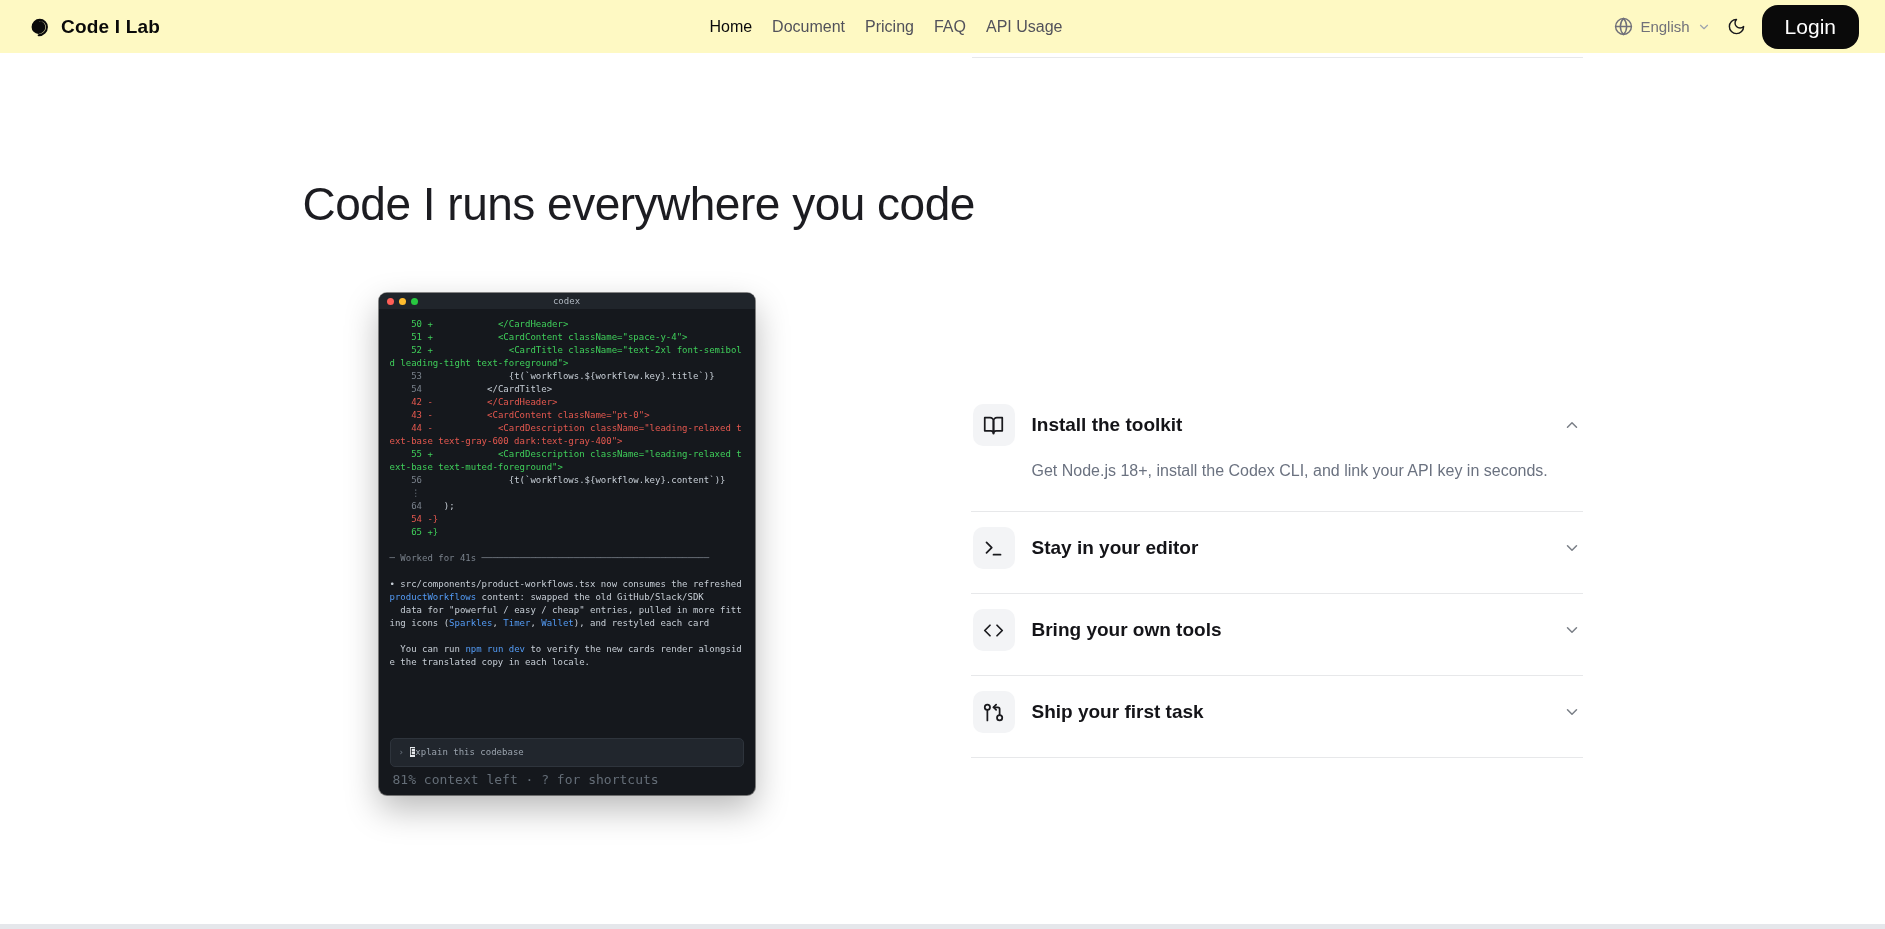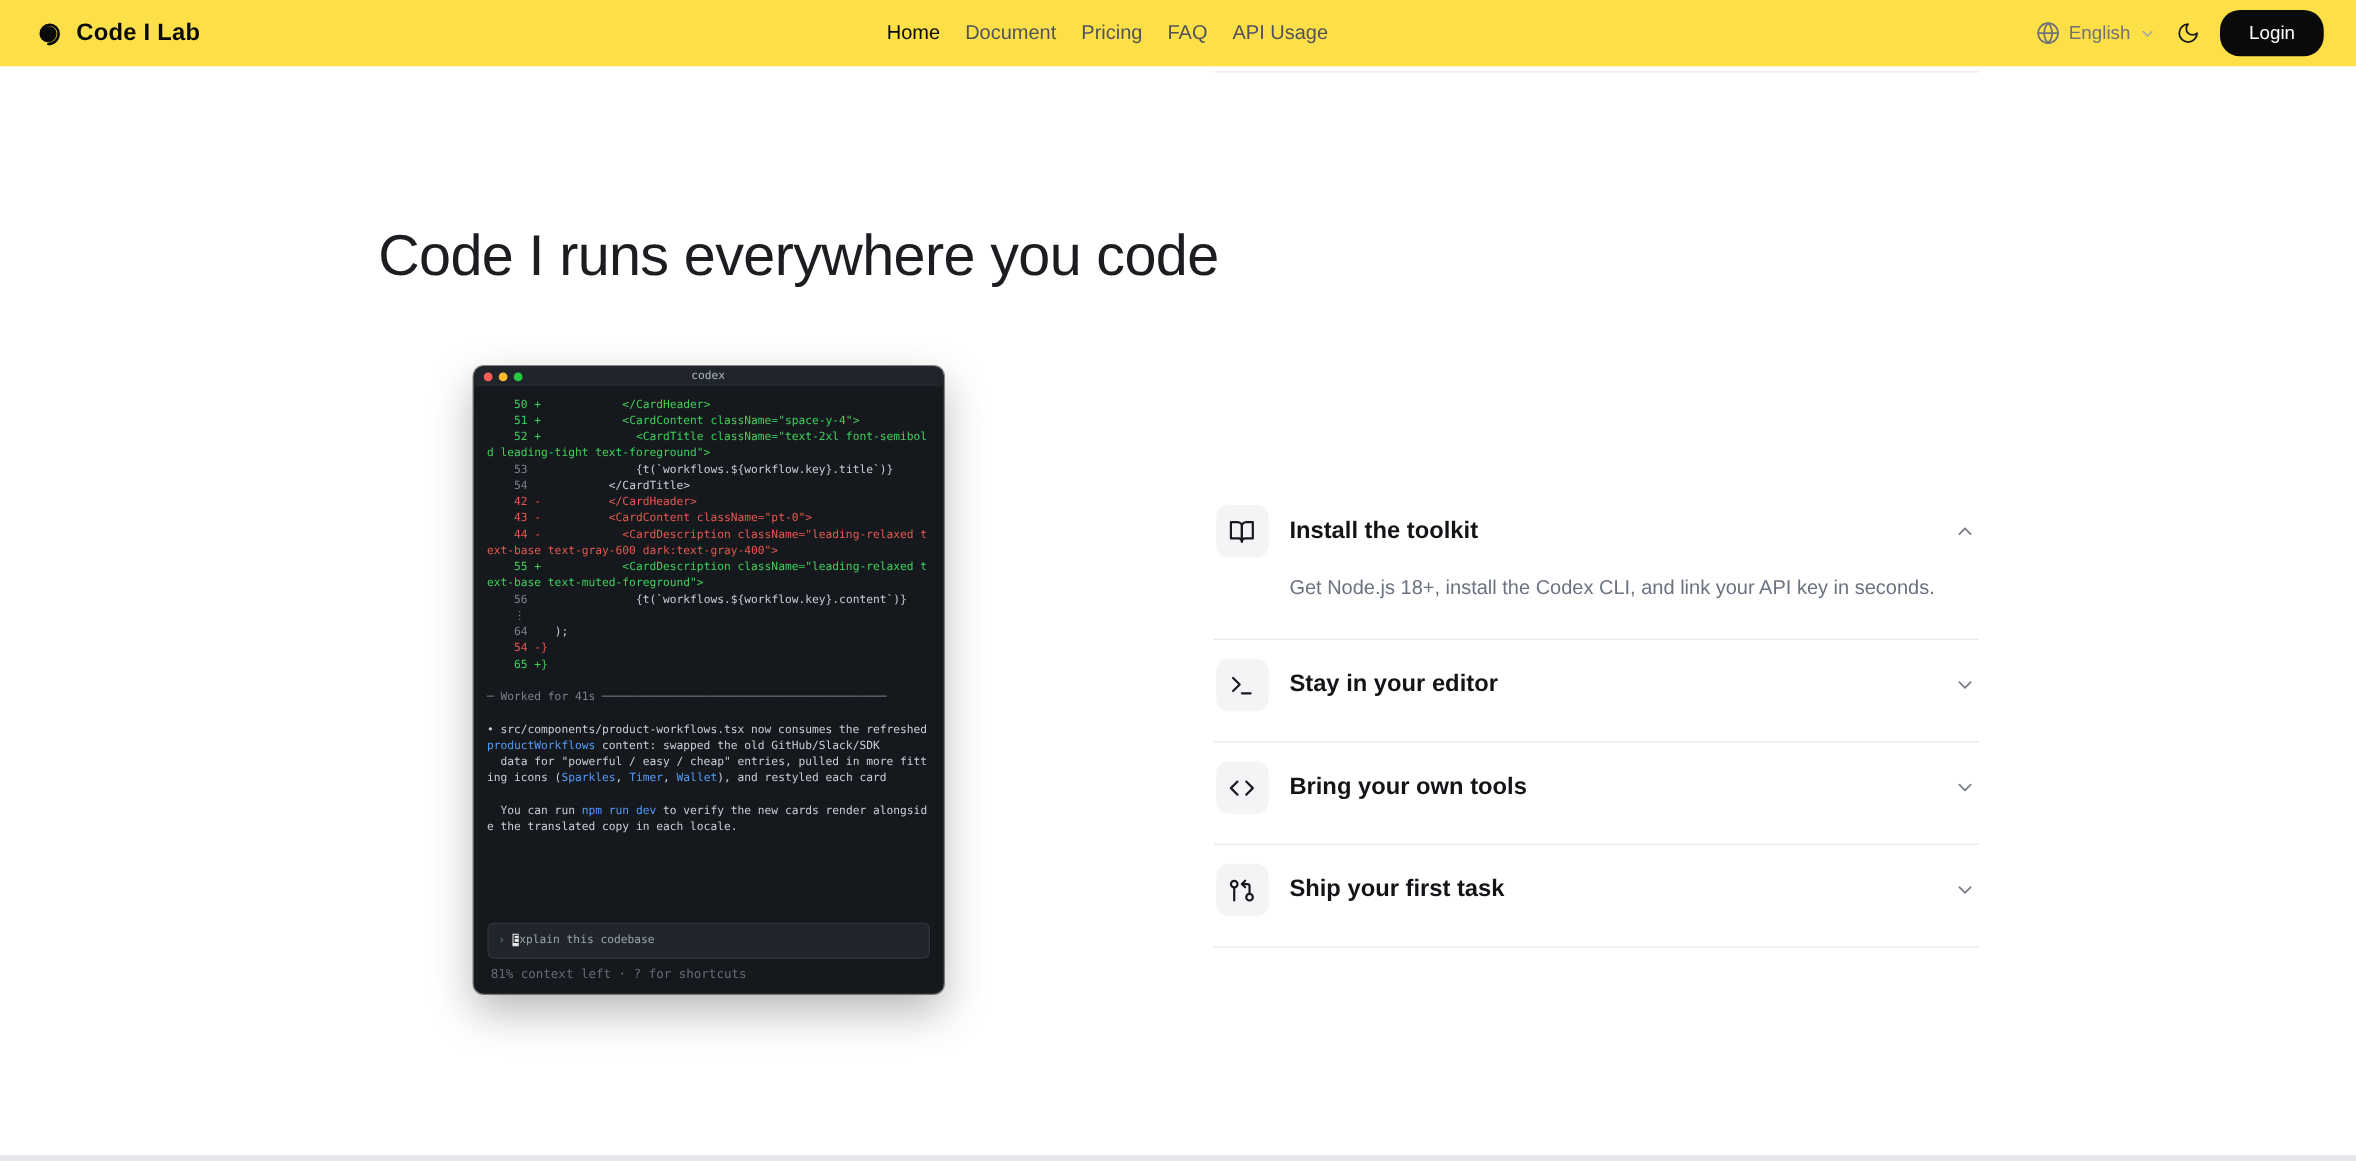--- a/index.html
+++ b/index.html
@@ -12,40 +12,40 @@
     position:relative;
   }
 
   
   header {
     height:53px;
     display:flex;
     align-items:center;
     padding:0 26px;
     position:relative;
-    background:#fde047;
+    background:#fef9c3;
   }
   .brand { display:flex; align-items:center; gap:9px; cursor:pointer; }
   .brand-name { font-size:19px; font-weight:700; color:#0a0a0a; letter-spacing:.2px; }
   nav.main-nav {
     position:absolute;
     left:47%;
     transform:translateX(-50%);
     display:flex;
     gap:20px;
     align-items:center;
   }
   .nav-item { font-size:16px; color:#52525b; cursor:pointer; }
   .nav-item.active { color:#09090b; font-weight:500; }
   .header-right { margin-left:auto; display:flex; align-items:center; gap:16px;justify-content:center; }
   .lang-select { display:flex; align-items:center; gap:7px; color:#71717a; font-size:15px; cursor:pointer; }
   .icon-btn { background:none; border:none; cursor:pointer; color:#18181b; display:flex; align-items:center; }
   .login-btn {
     background:#0a0a0a; color:#fff; border:none; border-radius:16px;
-    font-size:15px; font-weight:500; padding:10px 23px; cursor:pointer;
+    font-size:21px; font-weight:500; padding:10px 23px; cursor:pointer;
     font-family:"Liberation Sans", sans-serif;
   }
 
   .top-divider {
     position:absolute; top:57px; left:calc(50% + 29px);
     width:611px; height:1px; background:#e7e8ea;
   }
 
   
   .container { width:1280px; margin:0 auto; }
@@ -97,21 +97,21 @@
     margin-top:auto; flex:0 0 auto;
     background:#21262d;
     border:1px solid #2e343c;
     border-radius:5px;
     padding:7px 8px;
     display:flex; align-items:center; gap:6px;
     color:#9aa3ad;
   }
   .t-prompt { color:#6f7882; }
   .cursor { background:#e6e9ec; color:#15181d; }
-  .t-status { flex:0 0 auto; padding:6px 3px 0; font-size:10px; color:#646d77; }
+  .t-status { flex:0 0 auto; padding:6px 3px 0; font-size:13px; color:#646d77; }
 
   
   .accordion-col { margin-left:auto; width:612px; padding-top:96px; }
   .acc-item { border-bottom:1px solid #e7e8ea; padding:15px 2px 24px; }
   .acc-head { display:flex; align-items:center; gap:17px; cursor:pointer; }
   .acc-icon {
     width:42px; height:42px; border-radius:10px;
     background:#f3f4f6; color:#1a1a1e;
     display:flex; align-items:center; justify-content:center;
     flex:0 0 auto;

